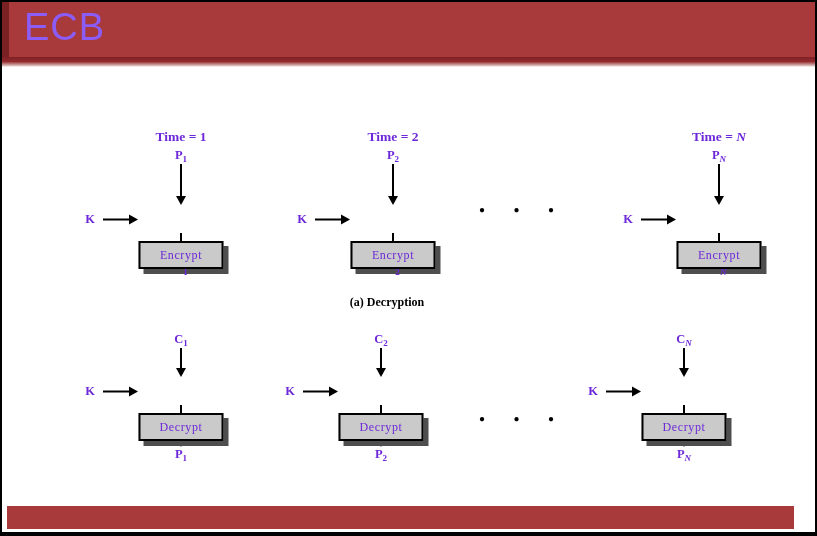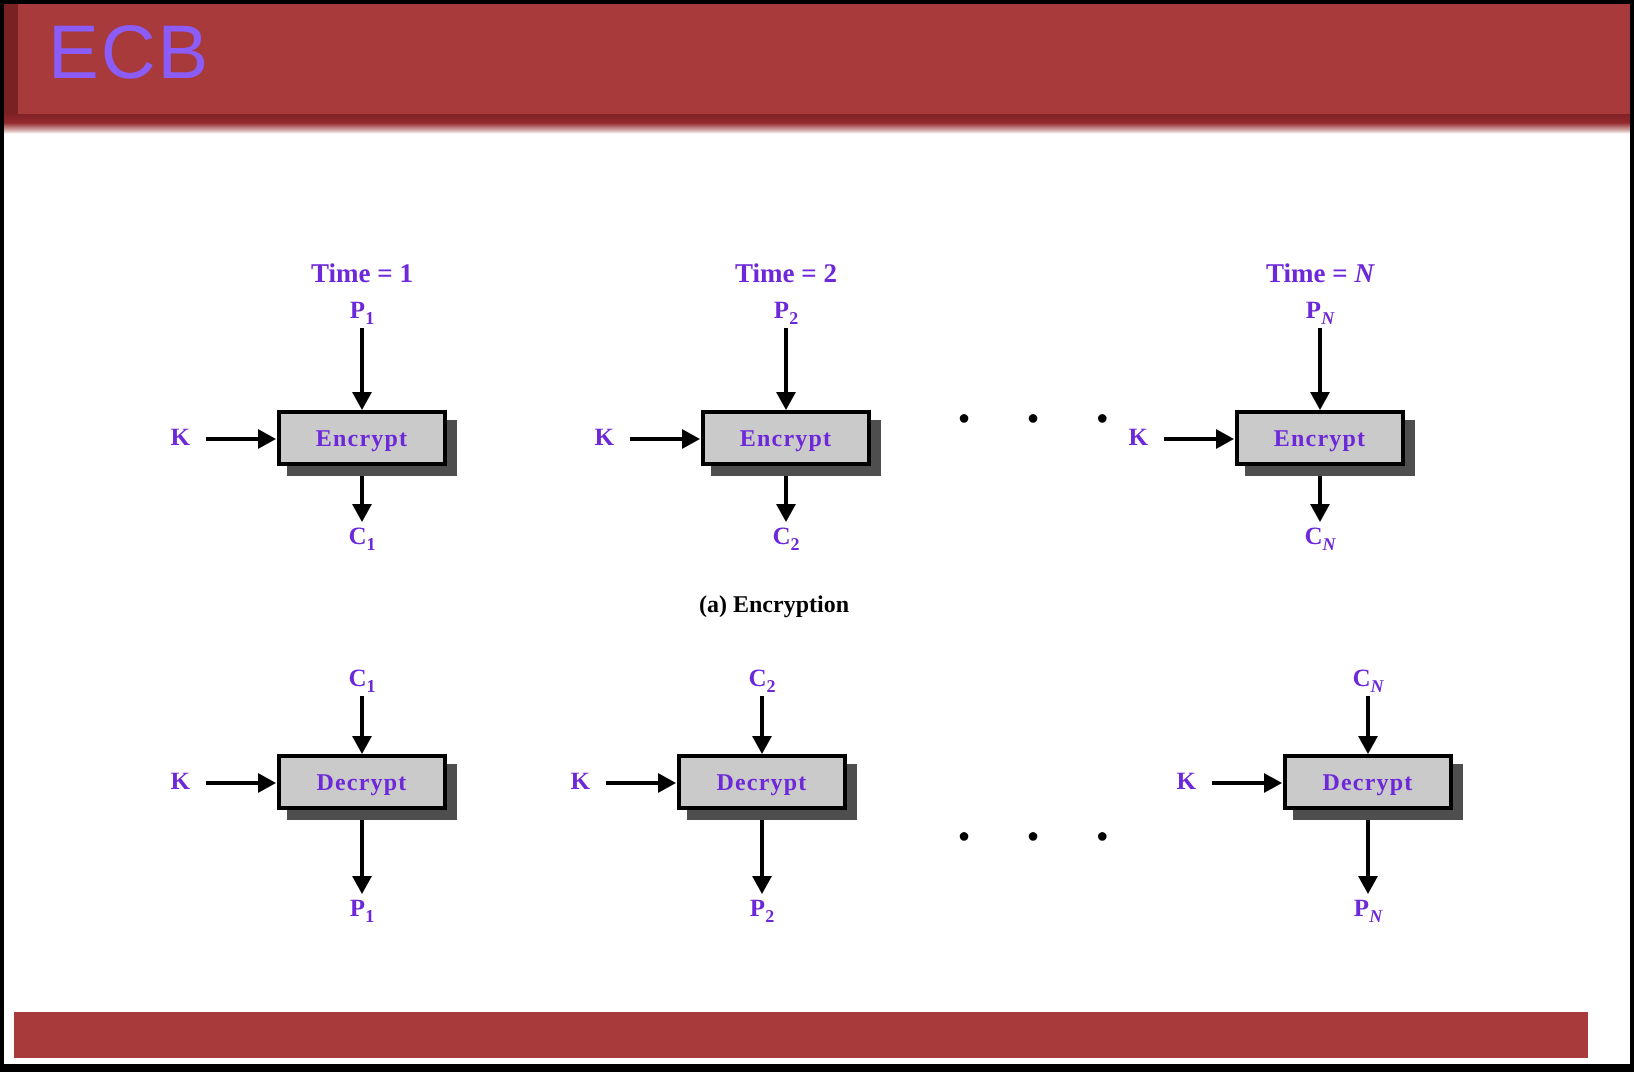--- a/index.html
+++ b/index.html
@@ -38,21 +38,21 @@
   .a-out-enc { height:28px; }
   .a-in-dec  { height:29px; }
   .a-out-dec { height:42px; }
   .boxrow { position:relative; width:100%; height:28px; }
   .pbox {
     position:absolute; left:50%; transform:translateX(-50%);
     width:85px; height:28px; box-sizing:border-box;
     background:var(--boxfill,#cacaca); border:2px solid #000;
     box-shadow:5px 5px 0 var(--boxshadow,#4e4e4e);
     display:flex; align-items:center; justify-content:center;
-    font-size:12px; font-weight:bold; letter-spacing:0.6px;
+    font-size:12px; font-weight:normal; letter-spacing:0.6px;margin-top:36px;
   }
   .krow { position:absolute; right:138px; top:50%; transform:translateY(-50%); display:flex; align-items:center; }
   .k { font-size:12.5px; font-weight:bold; margin-right:8px; }
   .hline { width:26px; height:2px; background:#000; }
   .hhead { width:0; height:0; border-top:5px solid transparent; border-bottom:5px solid transparent; border-left:9px solid #000; }
   .caption { position:absolute; left:295px; width:180px; text-align:center; font-size:12px; font-weight:bold; }
   .cap-a { top:293px; }
   .cap-b { top:468px; }
   .dots { position:absolute; left:477px; font-size:10px; letter-spacing:13px; font-weight:bold; white-space:nowrap; }
   .dots-enc { top:202px; }
@@ -107,21 +107,21 @@
     </div>
     <div class="varrow a-out-enc">
         <span class="vline"></span>
         <span class="vhead"></span>
       </div>
     <div class="io"><span>C</span><span class="sub">2</span></div>
   </div>
 
   <div class="dots dots-enc">● ● ●</div>
 
-  <div class="block enc" style="left:563px">
+  <div class="block enc" style="left:622px">
     <div class="time"><span>Time = </span><span class="it">N</span></div>
     <div class="io"><span>P</span><span class="sub it">N</span></div>
     <div class="varrow a-in-enc">
         <span class="vline"></span>
         <span class="vhead"></span>
       </div>
     <div class="boxrow">
       <div class="krow">
           <span class="k">K</span>
           <span class="hline"></span>
@@ -129,21 +129,21 @@
         </div>
       <div class="pbox">Encrypt</div>
     </div>
     <div class="varrow a-out-enc">
         <span class="vline"></span>
         <span class="vhead"></span>
       </div>
     <div class="io"><span>C</span><span class="sub it">N</span></div>
   </div>
 
-  <div class="caption cap-a">(a) Encryption</div>
+  <div class="caption cap-a">(a) Decryption</div>
 
   <div class="block dec" style="left:84px">
     <div class="io"><span>C</span><span class="sub">1</span></div>
     <div class="varrow a-in-dec">
         <span class="vline"></span>
         <span class="vhead"></span>
       </div>
     <div class="boxrow">
       <div class="krow">
           <span class="k">K</span>

